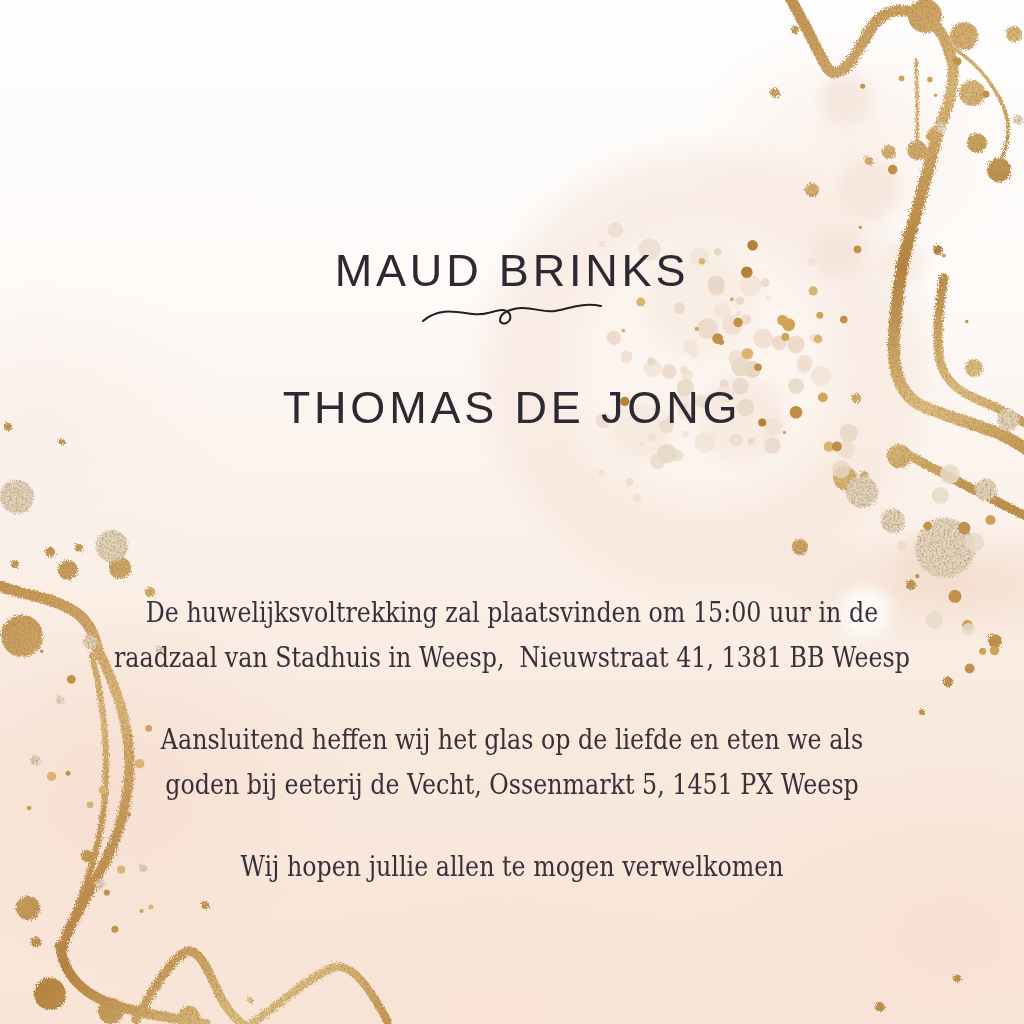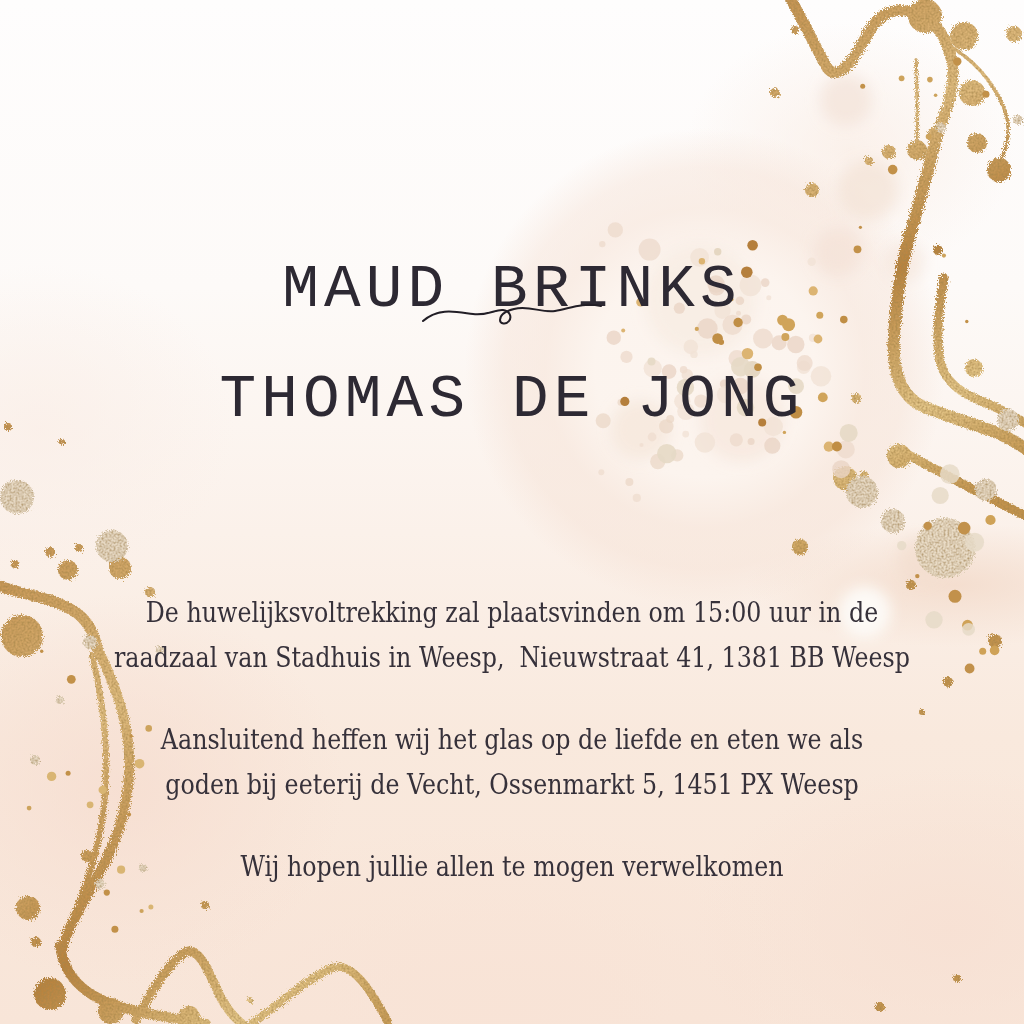--- a/index.html
+++ b/index.html
@@ -12,21 +12,21 @@
       radial-gradient(ellipse 300px 260px at 120px 790px, rgba(246,221,208,.8), rgba(246,221,208,0) 75%),
       radial-gradient(ellipse 480px 230px at 500px 1010px, rgba(248,227,214,.95), rgba(248,227,214,0) 80%),
       radial-gradient(ellipse 330px 210px at 950px 930px, rgba(247,224,211,.85), rgba(247,224,211,0) 78%),
       radial-gradient(ellipse 220px 170px at 850px 150px, rgba(250,238,230,.8), rgba(250,238,230,0) 75%),
       radial-gradient(ellipse 260px 220px at 40px 430px, rgba(250,238,231,.7), rgba(250,238,231,0) 75%),
       linear-gradient(180deg,#fefdfd 0%,#fdfaf8 28%,#fbf1ea 52%,#f9e9dd 72%,#f8e5d8 100%);
     font-family:"Liberation Serif", "DejaVu Serif", serif;
   }
   .art{position:absolute;inset:0;pointer-events:none;}
   .txt{position:absolute;left:0;right:0;text-align:center;line-height:1;}
-  .name{font-family:Liberation Mono, monospace;font-size:61px;font-weight:400;
+  .name{font-family:Liberation Sans, sans-serif;font-size:45px;font-weight:400;
         letter-spacing:.085em;color:#2d2933;}
   .flourish{position:absolute;left:0;right:0;top:292px;display:flex;justify-content:center;}
   .script{font-family:"Liberation Serif",serif;font-style:italic;font-size:38px;
           color:#27232c;letter-spacing:.01em;}
   .details{position:absolute;left:0;right:0;text-align:center;transform:scaleX(.88);}
   .bline{white-space:pre;font-family:"DejaVu Serif",serif;font-size:27px;line-height:45px;color:#36313a;}
 </style>
 </head>
 <body>
 
@@ -321,21 +321,21 @@
   <h1 class="txt name" style="top:218px">MAUD BRINKS</h1>
 
   <div class="flourish">
     <svg width="190" height="40" viewBox="0 0 190 40">
       <path d="M 6,29 C 22,15 40,20 56,22 C 70,24 79,17 86,18 C 93,19 95,25 92,29
                C 89,33 83,32 83,28 C 83,23 89,19 97,17 C 112,13 124,21 138,19
                C 152,17 164,10 184,14" fill="none" stroke="#221e26" stroke-width="2" stroke-linecap="round"></path>
     </svg>
   </div>
 
-  <h1 class="txt name" style="top:328px">THOMAS DE JONG</h1>
+  <h1 class="txt name" style="top:355px">THOMAS DE JONG</h1>
 
 
   <section class="details" style="top:590px">
     <div class="bline">De huwelijksvoltrekking zal plaatsvinden om 15:00 uur in de</div>
     <div class="bline">raadzaal van Stadhuis in Weesp,  Nieuwstraat 41, 1381 BB Weesp</div>
   </section>
 
   <section class="details" style="top:717px">
     <div class="bline">Aansluitend heffen wij het glas op de liefde en eten we als</div>
     <div class="bline">goden bij eeterij de Vecht, Ossenmarkt 5, 1451 PX Weesp</div>

